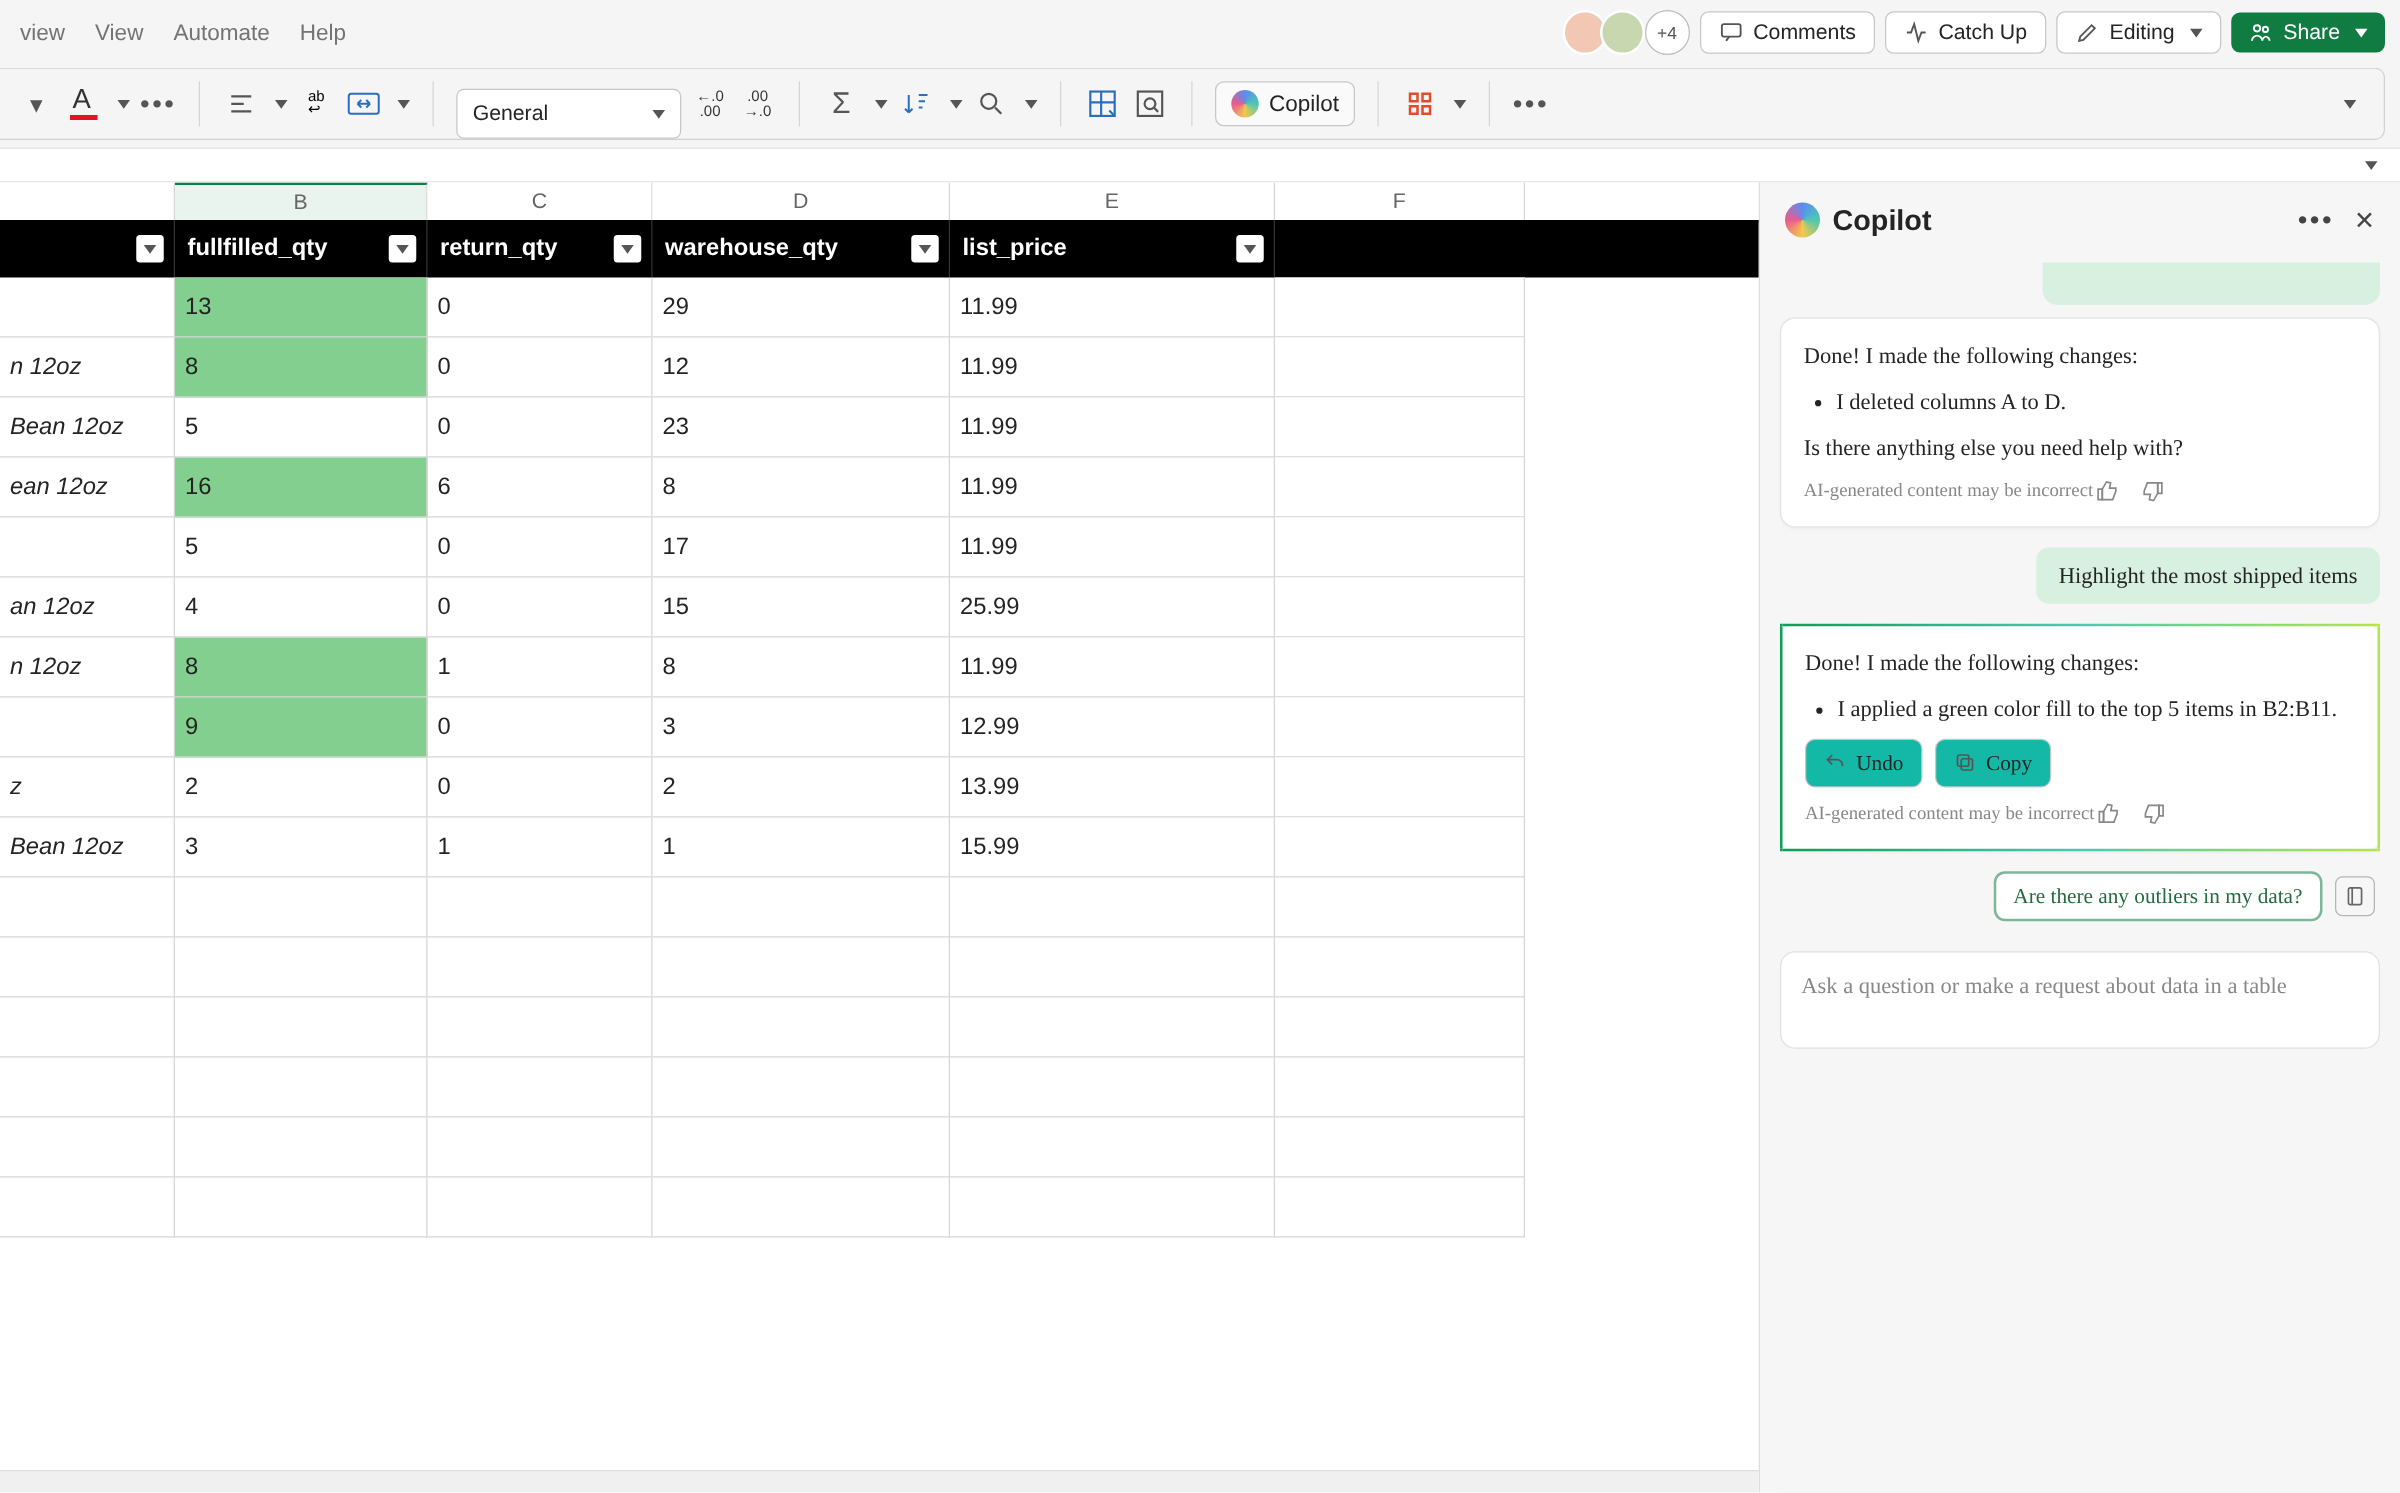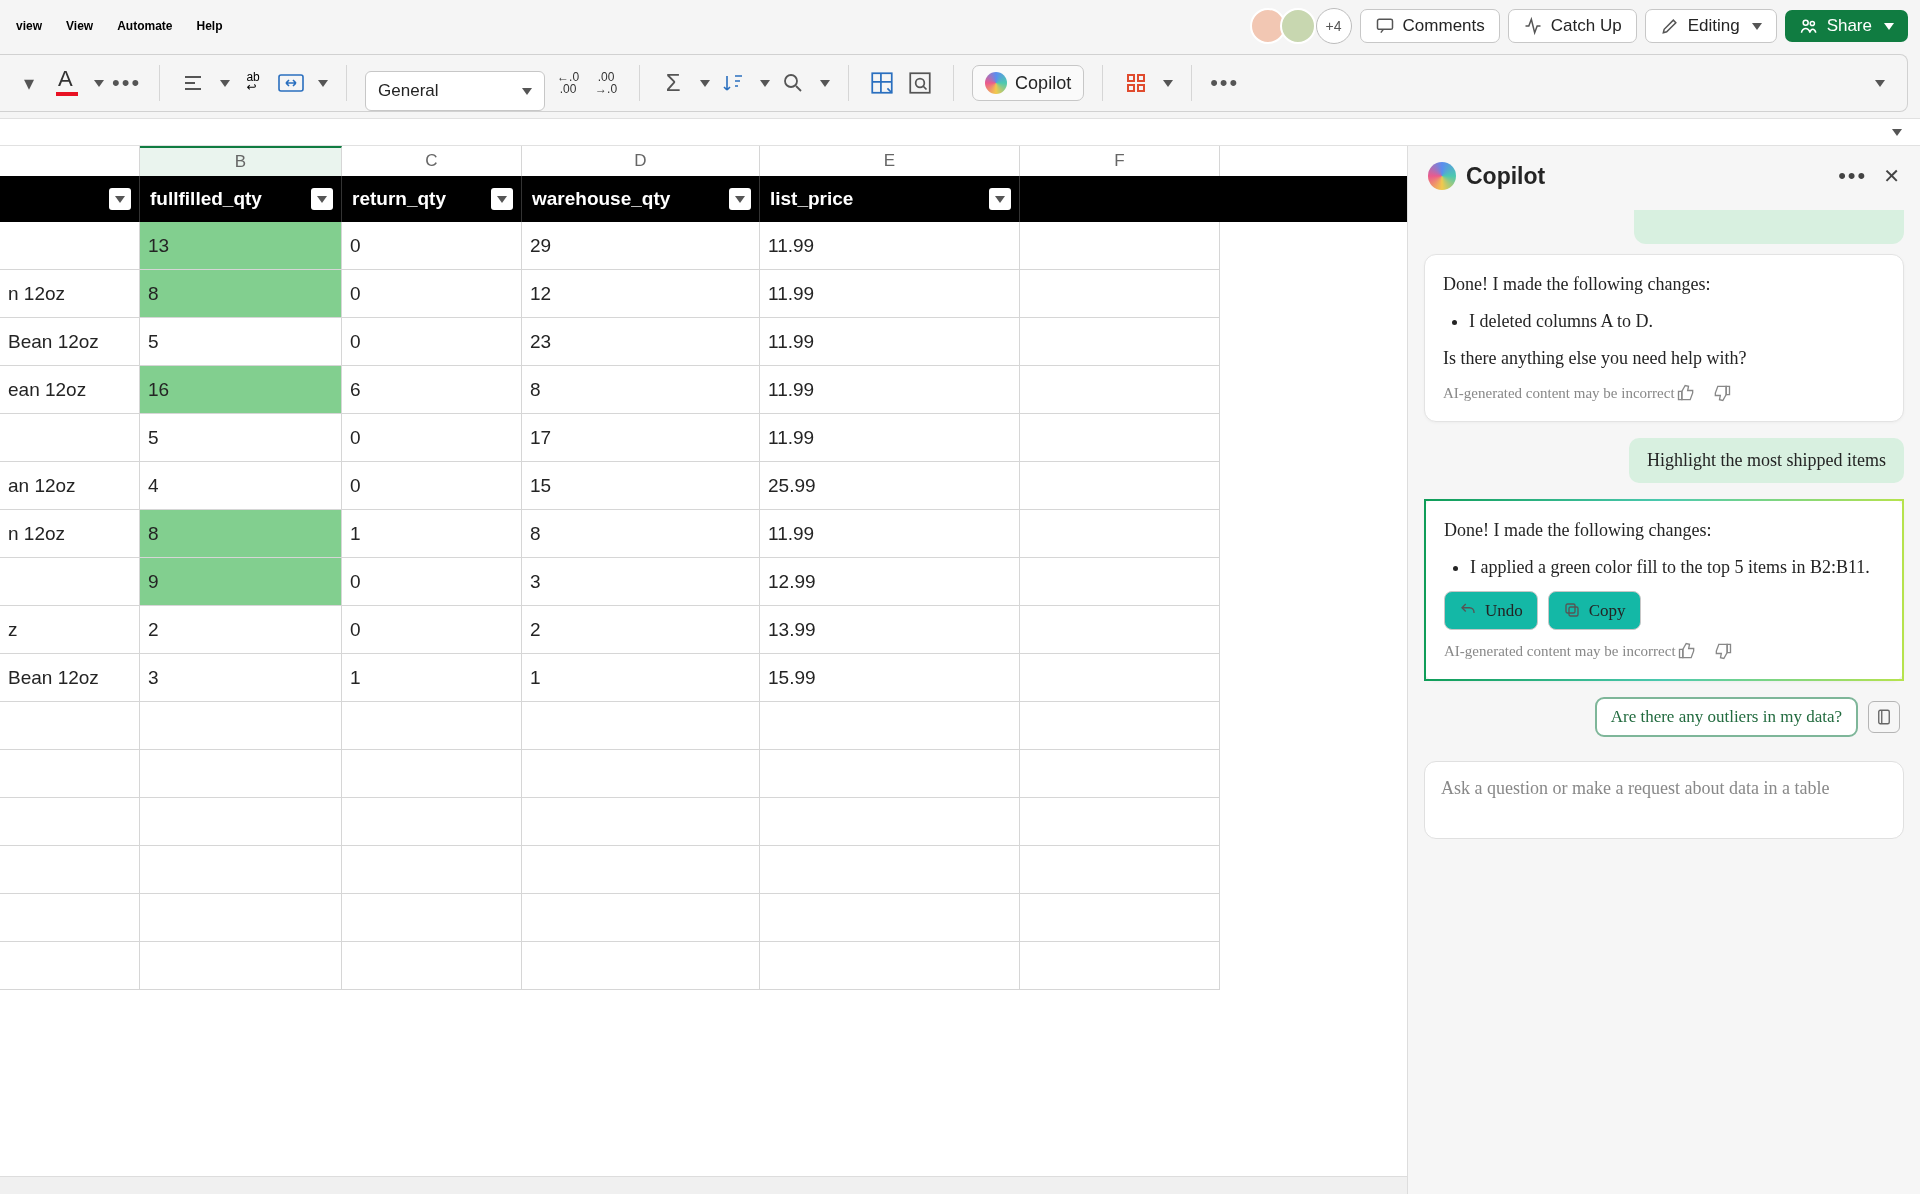--- a/index.html
+++ b/index.html
@@ -22,24 +22,23 @@
     padding: 0 12px;
     background: #f5f5f5;
     gap: 8px;
   }
   .titlebar .tabs {
     display: flex;
     gap: 24px;
     padding-left: 4px;
   }
   .titlebar .tab {
-    font-size: 12px;
-    color: #000000;
+    font-size: 18px;
+    color: #737373;
     cursor: pointer;
-    font-weight: bold;
   }
   .titlebar .spacer { flex: 1; }
   .avatar-row { display:flex; align-items:center; gap:6px; }
   .avatar {
     width: 36px; height:36px; border-radius:50%;
     background:#ccc; display:flex; align-items:center; justify-content:center;
     font-size:16px; border:2px solid #fff;
   }
   .avatar.a1 { background:#f2c7b3; }
   .avatar.a2 { background:#c8d7b0; margin-left:-12px; }
@@ -177,21 +176,21 @@
   }
   .cell {
     border-right:1px solid #d6d6d6; border-bottom:1px solid #d6d6d6;
     padding:0 8px; display:flex; align-items:center; font-size:19px;
   }
   .cell.hl { background:#82cf8f; }
   .cell.colA { justify-content:flex-start; }
   .cell.empty { background:#fff; }
 
   
-  .wA { width:140px; }
+  .wA { width:140px;font-style:italic; }
   .wB { width:202px; }
   .wC { width:180px; }
   .wD { width:238px; }
   .wE { width:260px; }
   .wF { width:200px; }
 
   
   .hscroll {
     position:absolute; left:0; right:0; bottom:0; height:18px;
     background:#f0f0f0; border-top:1px solid #ddd;

